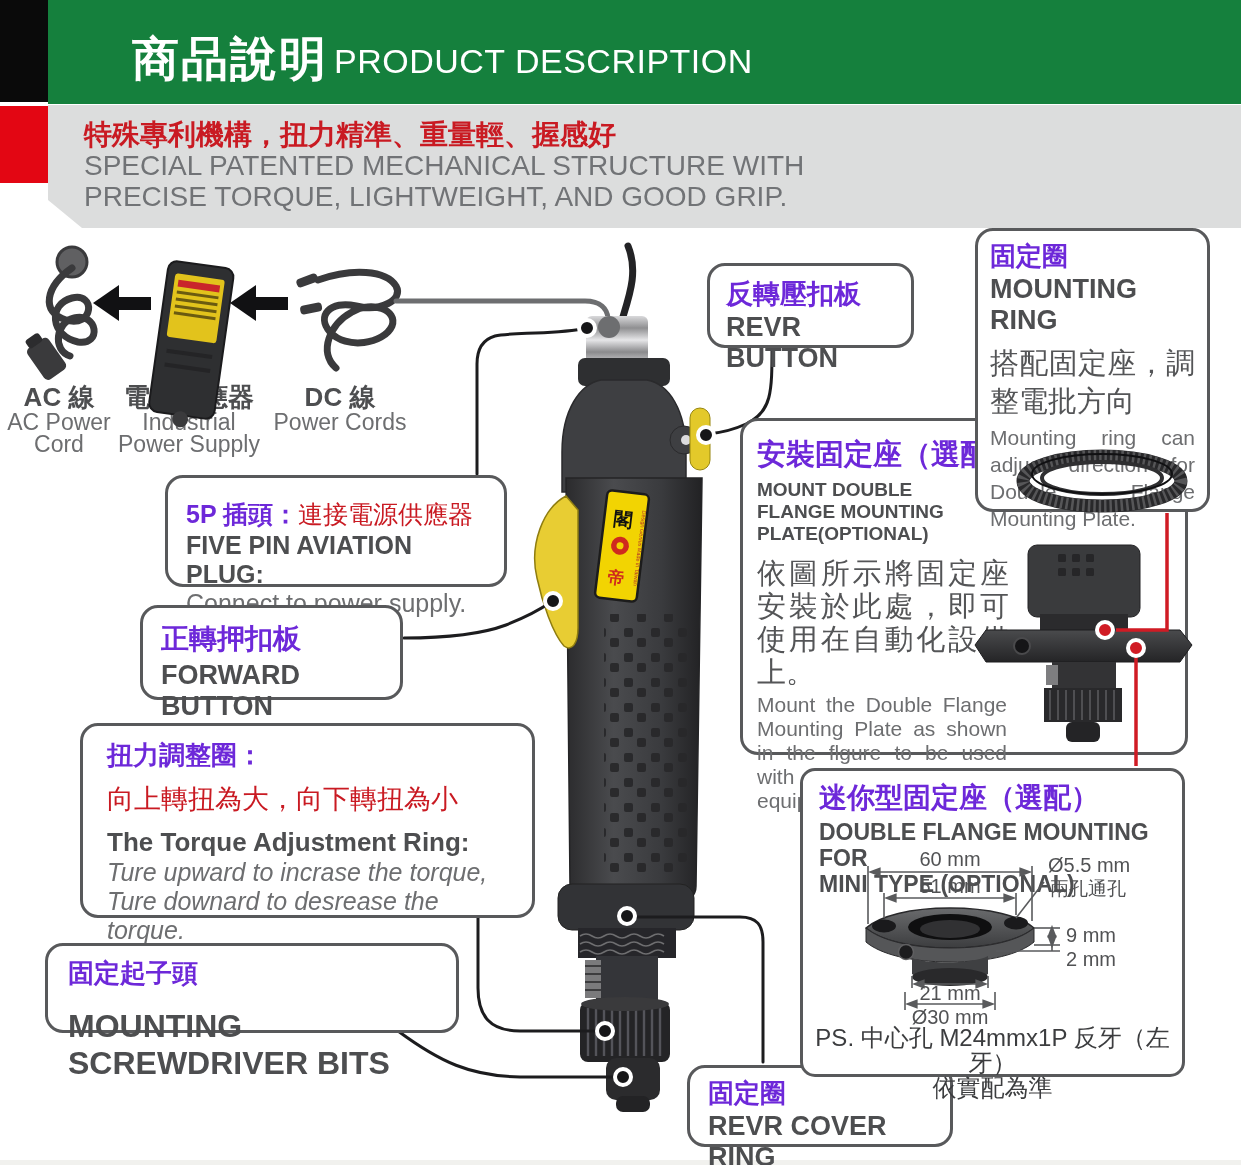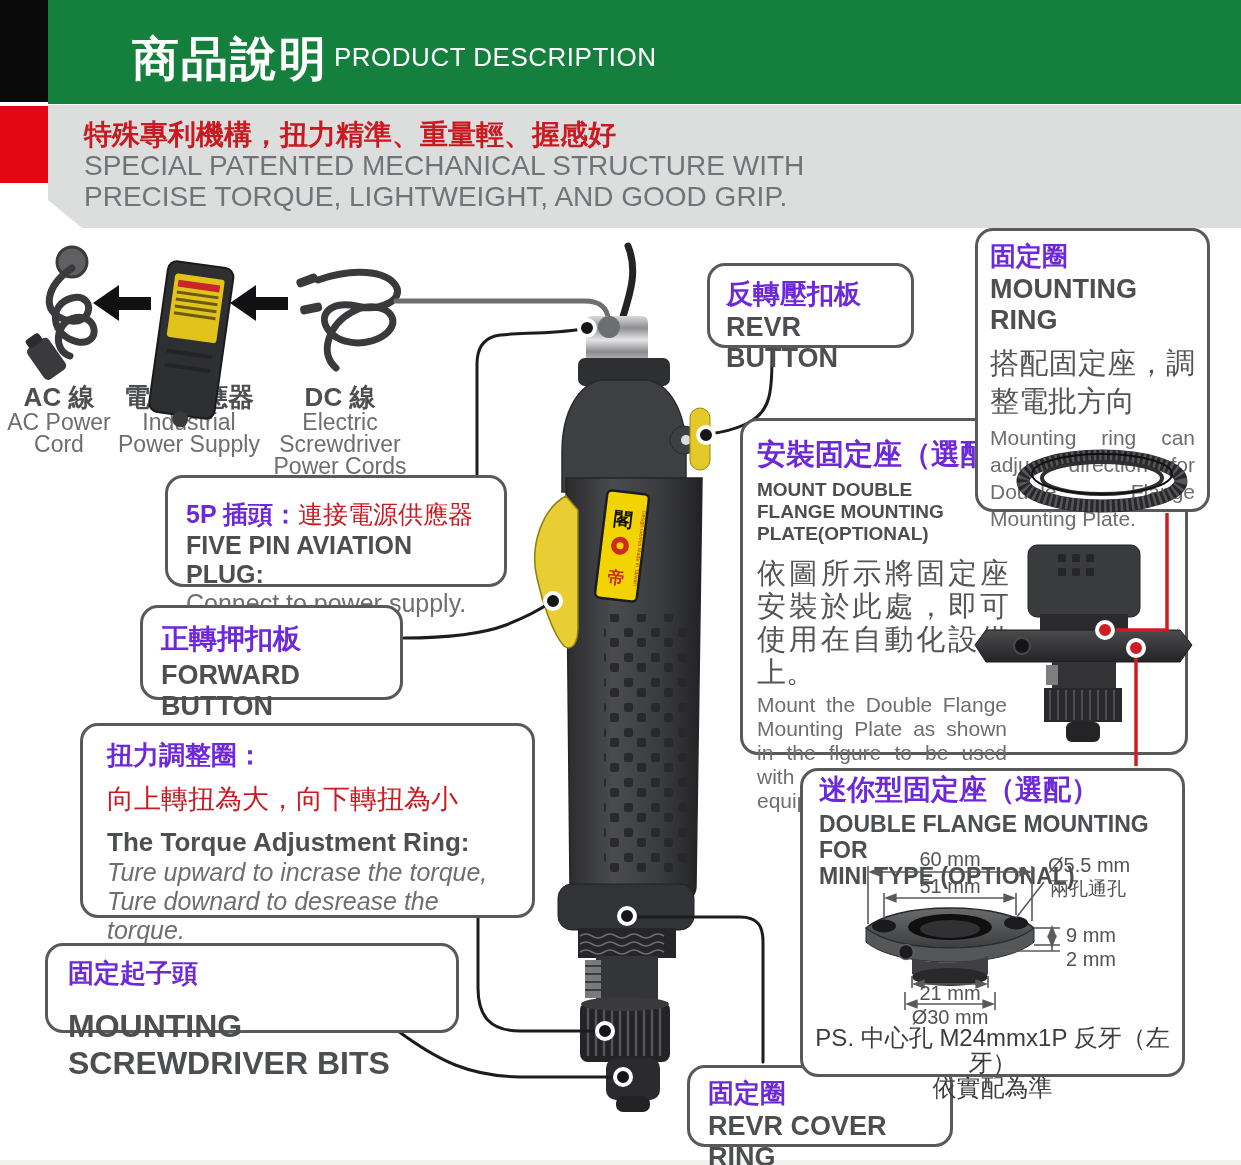--- a/index.html
+++ b/index.html
@@ -4,21 +4,21 @@
 <style>
   html,body{margin:0;padding:0;background:#fff;}
   .canvas{position:relative;width:1241px;height:1165px;overflow:hidden;background:#fff;
           font-family:"Liberation Sans","DejaVu Sans",sans-serif;}
   .abs{position:absolute;}
   
   .blk-black{left:0;top:0;width:48px;height:102px;background:#0a0a0a;}
   .blk-red{left:0;top:106px;width:48px;height:77px;background:#e30613;}
   .hdr{left:48px;top:0;right:0;height:104px;background:#15803d;}
   .hdr-zh{left:84px;top:28px;font-size:47px;font-weight:bold;color:#fff;letter-spacing:2px;}
-  .hdr-en{left:286px;top:42px;font-size:26px;color:#fff;letter-spacing:.5px;}
+  .hdr-en{left:286px;top:42px;font-size:34px;color:#fff;letter-spacing:.5px;}
   .band{left:48px;top:105px;right:0;height:123px;background:#dcdddd;
         clip-path:polygon(0 0,100% 0,100% 100%,34px 100%,0 calc(100% - 28px));}
   .tag-zh{left:84px;top:116px;font-size:28px;font-weight:bold;color:#c91a22;}
   .tag-en{left:84px;top:150px;font-size:28px;line-height:31px;color:#717376;}
   
   .box{position:absolute;background:#fff;border:3px solid #58595b;border-radius:18px;
        box-sizing:border-box;z-index:2;}
   .t-red{color:#6d28d9;font-weight:bold;}
   .t-red-n{color:#c91a22;}
   .t-dark{color:#4d4e50;font-weight:bold;}
@@ -181,21 +181,20 @@
     <div>AC Power</div>
     <div>Cord</div>
   </div>
   <div class="acc-label" style="left:118px;top:383px;width:142px;">
     <div class="zh">電源供應器</div>
     <div>Industrial</div>
     <div>Power Supply</div>
   </div>
   <div class="acc-label" style="left:252px;top:383px;width:176px;">
     <div class="zh">DC 線</div>
-    <div>Electric Screwdriver</div>
     <div>Power Cords</div>
   </div>
 
   <div class="box" style="left:707px;top:263px;width:207px;height:85px;padding:10px 16px;">
     <div class="t-red" style="font-size:27px;">反轉壓扣板</div>
     <div class="t-dark" style="font-size:27px;">REVR BUTTON</div>
   </div>
 
   <div class="box" style="left:740px;top:418px;width:448px;height:337px;padding:14px 14px;">
     <div class="t-red" style="font-size:29px;">安裝固定座（選配）</div>
@@ -239,21 +238,21 @@
   <div class="box" style="left:45px;top:943px;width:414px;height:90px;padding:10px 20px;">
     <div class="t-red" style="font-size:26px;">固定起子頭</div>
     <div class="t-dark" style="font-size:32px;margin-top:17px;">MOUNTING SCREWDRIVER BITS</div>
   </div>
 
   <div class="box" style="left:687px;top:1065px;width:266px;height:82px;padding:8px 18px;">
     <div class="t-red" style="font-size:26px;">固定圈</div>
     <div class="t-dark" style="font-size:27px;">REVR COVER RING</div>
   </div>
 
-  <div class="box" style="left:800px;top:768px;width:385px;height:309px;padding:0 16px;">
+  <div class="box" style="left:800px;top:768px;width:385px;height:309px;padding:8px 16px;border-radius:15px;">
     <div class="t-red" style="font-size:28px;">迷你型固定座（選配）</div>
     <div class="t-dark" style="font-size:23px;line-height:26px;margin-top:2px;">
       <div>DOUBLE FLANGE MOUNTING FOR</div>
       <div>MINI TYPE (OPTIONAL)</div>
     </div>
     <div style="position:absolute;left:0;top:254px;width:100%;text-align:center;color:#3c3d3f;font-size:24px;line-height:25px;">
       <div>PS. 中心孔 M24mmx1P 反牙（左牙）</div>
       <div>依實配為準</div>
     </div>
   </div>

